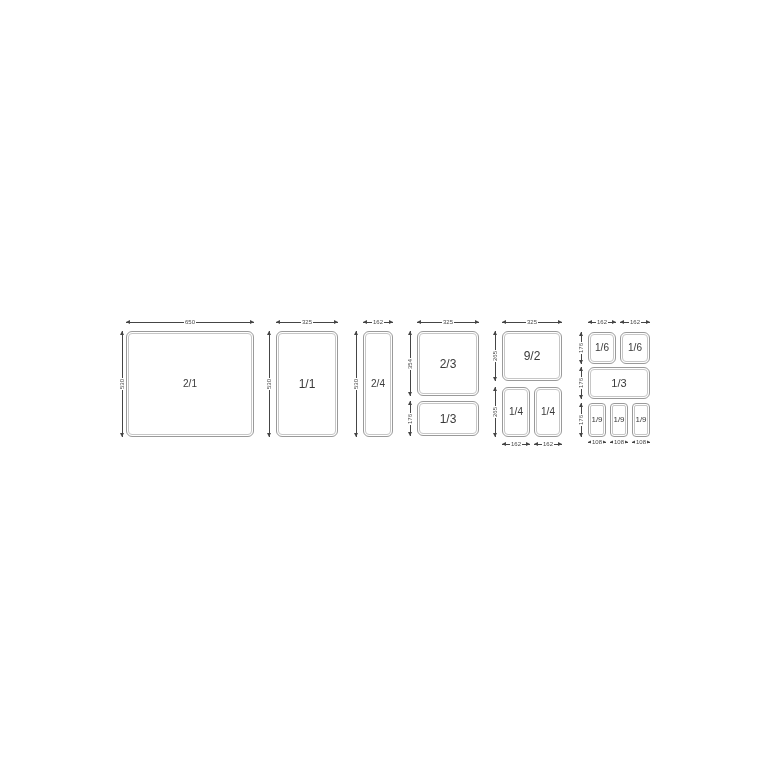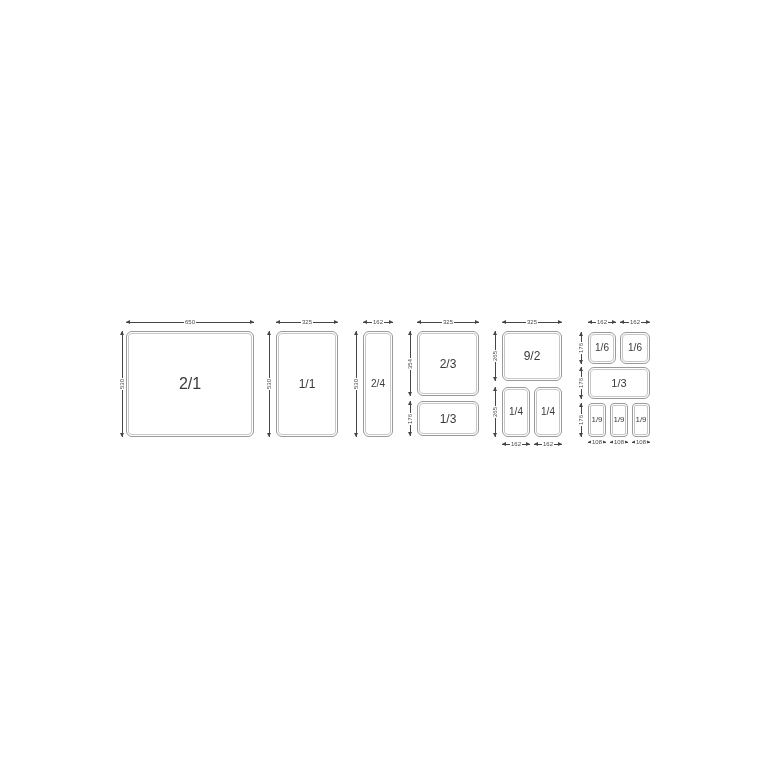--- a/index.html
+++ b/index.html
@@ -44,21 +44,21 @@
     transform:translate(-50%,-50%) rotate(180deg);
     padding:1px 0;
   }
 </style>
 </head>
 <body>
 
 <div id="diagram">
     <div class="pan" style="left: 126px; top: 331px; width: 128px; height: 106px; border-radius: 6px;">
       <div class="pan-inner" style="border-radius: 4px;">
-        <span class="pan-label" style="font-size: 16px;">2/1</span>
+        <span class="pan-label" style="font-size: 10px;">2/1</span>
       </div>
     </div>
     <div class="pan" style="left: 276px; top: 331px; width: 62px; height: 106px; border-radius: 6px;">
       <div class="pan-inner" style="border-radius: 4px; text-align: right;">
         <span class="pan-label" style="font-size: 12px;">1/1</span>
       </div>
     </div>
     <div class="pan" style="left: 363px; top: 331px; width: 30px; height: 106px; border-radius: 6px;">
       <div class="pan-inner" style="border-radius: 4px;">
         <span class="pan-label" style="font-size: 10px;">2/4</span>

